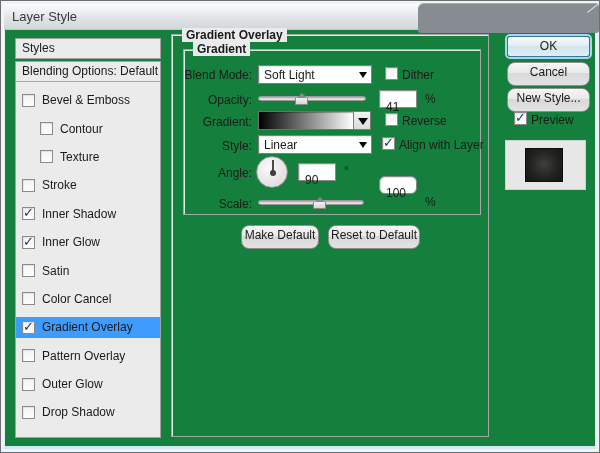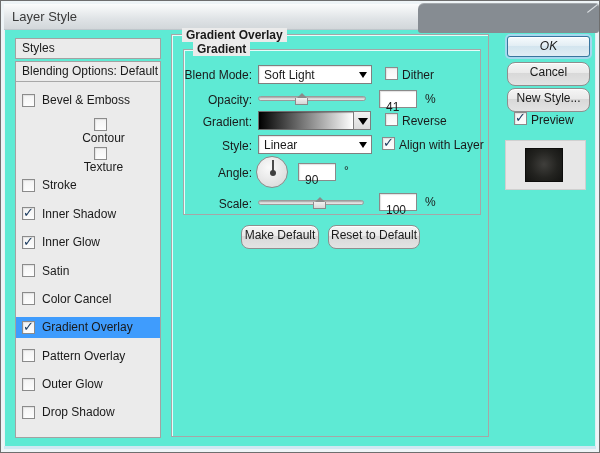--- a/index.html
+++ b/index.html
@@ -1,21 +1,21 @@
 <!DOCTYPE html>
 <html><head>
 <meta charset="utf-8">
 <style>
   * { margin:0; padding:0; box-sizing:border-box; }
   html,body { background:#fff; }
   body { font-family:"Liberation Sans","DejaVu Sans",sans-serif; font-size:12px; color:#1a1a1a; }
 
   .window {
     position:relative; width:600px; height:453px;
-    border:1px solid #6e6e6e; background:#5eead4;
+    border:1px solid #6e6e6e; background:#15803d;
     box-shadow: inset 0 0 0 3px #eef4f7, inset 0 -6px 0 #cfe8f2, inset -4px 0 0 #dfeef4, inset 4px 0 0 #e8f1f5;
     overflow:hidden;
   }
   .titlebar {
     position:absolute; left:3px; top:3px; right:3px; height:26px;
     background:linear-gradient(#fbfcfc,#dfe3e6 60%,#d2d7da);
     border-bottom:1px solid #bfc6cb;
   }
   .titlebar .title { position:absolute; left:8px; top:5px; font-size:13px; color:#3a3a3a; }
   .gray-block {
@@ -29,21 +29,21 @@
   .styles-header {
     position:absolute; left:14px; top:37px; width:146px; height:21px;
     border:1px solid #a2a2a2; background:#ebebeb; line-height:19px; padding-left:6px;
   }
   .styles-list {
     position:absolute; left:14px; top:60px; width:146px; height:377px;
     border:1px solid #a2a2a2; background:#ebebeb; overflow:hidden;
   }
   .blending-row { height:20px; line-height:19px; padding-left:6px; border-bottom:1px solid #a8a8a8; cursor:default; }
   .srow { position:relative; height:20.4px; display:flex; align-items:center; padding-left:6px; cursor:default;margin-top:8px; }
-  .srow.indent { padding-left:24px;flex-direction:column; }
+  .srow.indent { padding-left:24px; }
   .srow.selected { background:#3f9cfd; }
   .srow .lbl { margin-left:7px; white-space:nowrap; }
 
   
   .cb {
     position:relative; width:13px; height:13px; flex:0 0 13px;
     background:linear-gradient(#f4f4f4,#fdfdfd); border:1px solid #8b8b8b; display:inline-block;
     box-shadow: inset 1px 1px 1px rgba(0,0,0,.08);
   }
   .cb.checked::after {
@@ -110,21 +110,20 @@
   .btn {
     position:absolute; height:24px; border:1px solid #8e8e8e; border-radius:8px;
     background:linear-gradient(#f5f5f5,#e9e9e9 45%,#d8d8d8 46%,#e3e3e3);
     text-align:center; line-height:18px; cursor:default; color:#1a1a1a;
     box-shadow: inset 0 1px 0 rgba(255,255,255,.9);
   }
   .btn.ok {
     height:21px; border:1px solid #38759e; border-radius:3px;
     box-shadow: 0 0 0 2px #a5d8ee, inset 0 1px 0 rgba(255,255,255,.9);
     background:linear-gradient(#f7fbfd,#e3eef4 45%,#d2e4ee 46%,#e0edf4);
-    font-style:italic;
   }
 
   
   .thumb-outer { position:absolute; left:504px; top:139px; width:81px; height:50px; background:#e7e7e7; border:1px solid #d0d0d0; }
   .thumb-dark { position:absolute; left:19px; top:7px; width:38px; height:34px; border:1px solid #0d0d0c;
     background:radial-gradient(circle at 50% 48%, #403f3c 0%, #232320 55%, #141412 100%); }
 
   .pv-label { position:absolute; white-space:nowrap; }
 </style>
 </head>
@@ -242,21 +241,21 @@
   <span class="unit" style="left:343px; top:163px;">°</span>
 
   <span class="flabel" style="top:196px;">Scale:</span>
   <div class="slider" style="left:257px; top:196px; width:106px;">
     <div class="track"></div>
     <div class="thumb" style="left: 58%;">
       <div class="t-top"></div>
         <div class="t-body"></div>
     </div>
   </div>
-  <div class="vbox" style="left:378px; top:192px;">100</div>
+  <div class="vbox" style="left:378px; top:175px;border-radius:6px;">100</div>
   <span class="unit" style="left:424px; top:194px;">%</span>
 
   <div class="btn" style="left:240px; top:224px; width:78px;">Make Default</div>
   <div class="btn" style="left:327px; top:224px; width:92px;">Reset to Default</div>
 
   <div class="btn ok" style="left:506px; top:35px; width:83px;">OK</div>
   <div class="btn" style="left:506px; top:61px; width:83px;">Cancel</div>
   <div class="btn" style="left:506px; top:87px; width:83px;">New Style...</div>
   <span class="cb checked" style="position:absolute; left:513px; top:111px;"></span>
   <span class="pv-label" style="left:530px; top:112px;">Preview</span>

